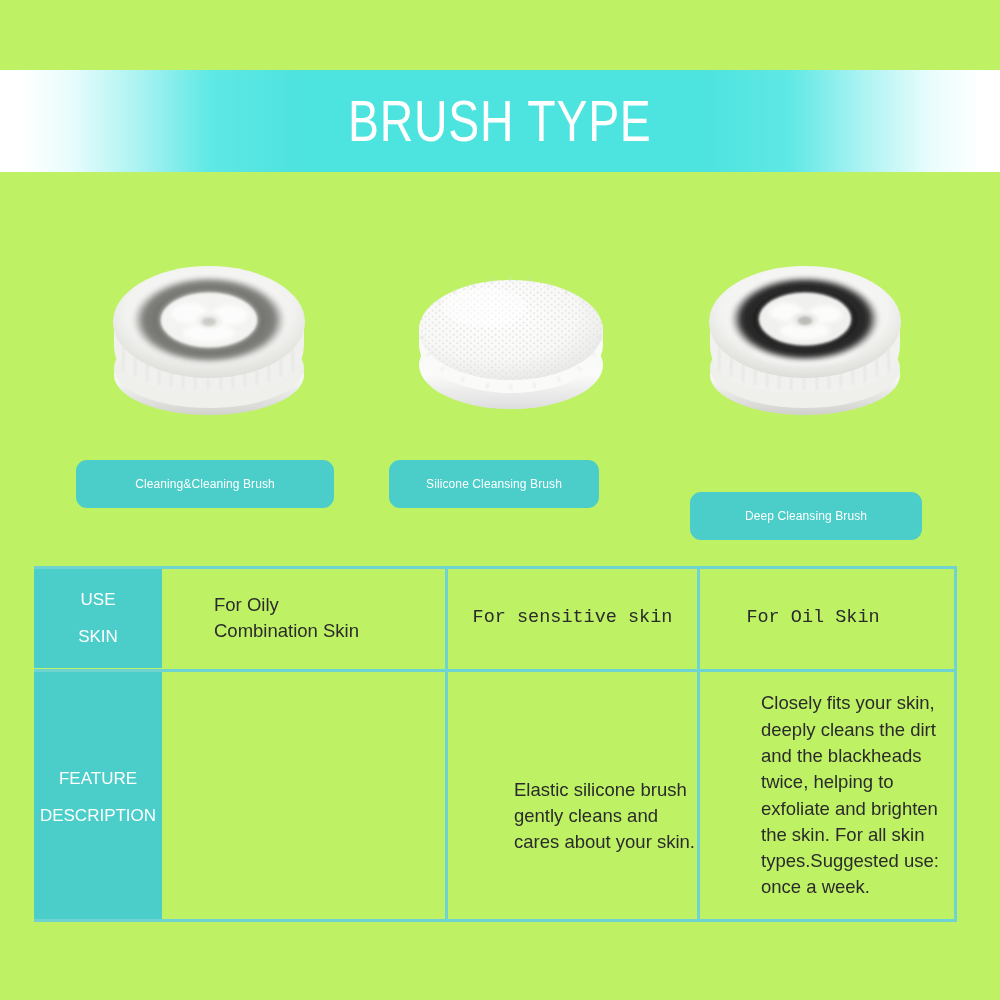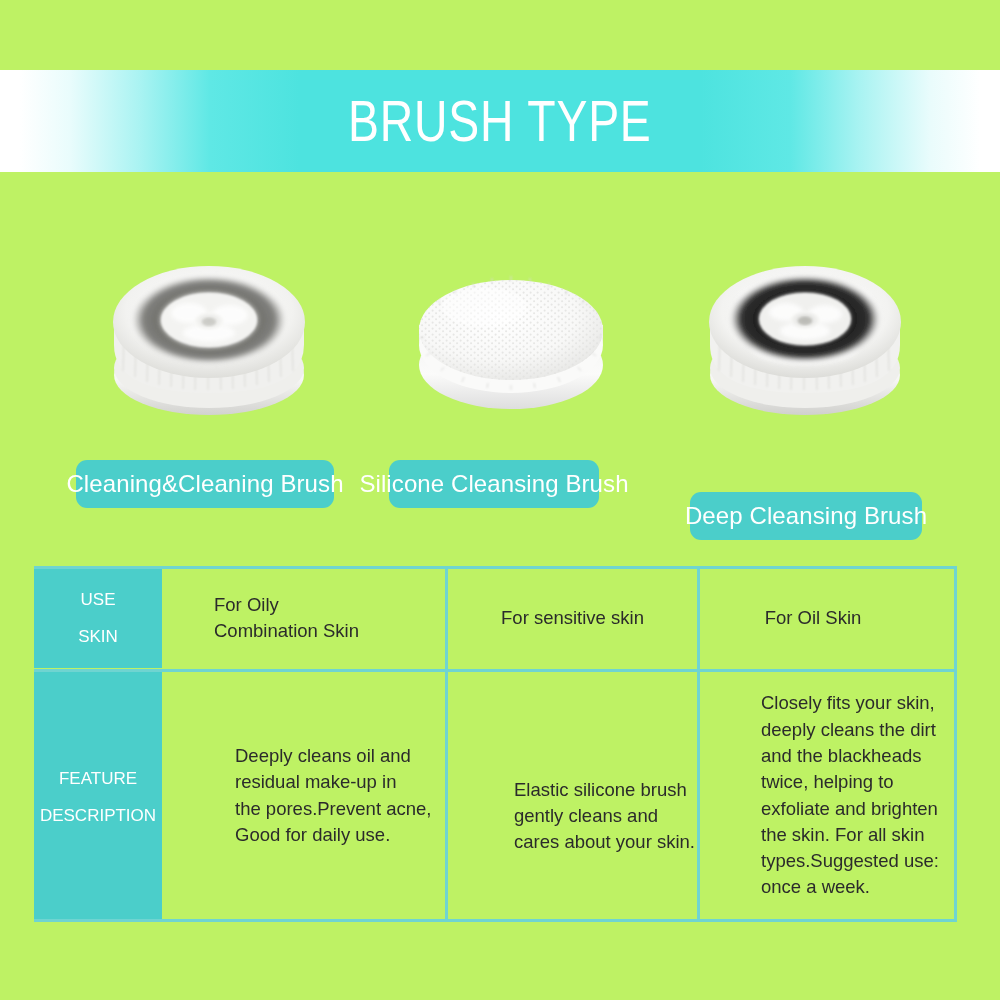--- a/index.html
+++ b/index.html
@@ -59,21 +59,21 @@
 
   .brush-img { position: absolute; left: 0; top: 0; width: 230px; height: 215px; }
 
   
   .label-pill {
     position: absolute;
     height: 48px;
     border-radius: 11px;
     background: #4bceca;
     color: #ffffff;
-    font-size: 24px;
+    font-size: 12px;
     display: flex;
     align-items: center;
     justify-content: center;
     padding: 0 18px;
     white-space: nowrap;
     letter-spacing: 0.1px;
   }
   #label-pill-0 { left: 76px;  top: 460px; width: 258px; }
   #label-pill-1 { left: 389px; top: 460px; width: 210px; }
   #label-pill-2 { left: 690px; top: 460px; width: 232px; margin-top: 32px; }
@@ -118,21 +118,21 @@
   .data-cell {
     position: absolute;
     display: flex;
     flex-direction: column;
     justify-content: center;
     color: #2b2b2b;
     font-size: 18.5px;
     line-height: 1.42;
   }
   .data-cell.align-left { align-items: flex-start; text-align: left; }
-  .data-cell.align-center { align-items: center; text-align: center; }
+  .data-cell.align-center { align-items: center; text-align: center; font-family: Liberation Mono, monospace; }
 
   #cell-use-0 { left: 148px; top: 2px; width: 263px; height: 100px; padding-left: 32px; }
   #cell-use-1 { left: 414px; top: 2px; width: 249px; height: 100px; }
   #cell-use-2 { left: 666px; top: 2px; width: 226px; height: 100px; }
 
   #cell-feat-0 { left: 148px; top: 106px; width: 263px; height: 247px; padding-left: 53px; }
   #cell-feat-1 { left: 414px; top: 106px; width: 249px; height: 288px; padding-left: 66px; }
   #cell-feat-2 { left: 666px; top: 106px; width: 254px; height: 247px; padding-left: 61px; }
 </style>
 </head>
@@ -375,21 +375,20 @@
     </div>
     <div class="label-cell" id="label-cell-feature">
       <span class="line1">FEATURE</span>
       <span class="line2">DESCRIPTION</span>
     </div>
 
     <div class="data-cell align-left" id="cell-use-0">For Oily<br>Combination Skin</div>
     <div class="data-cell align-center" id="cell-use-1">For sensitive skin</div>
     <div class="data-cell align-center" id="cell-use-2">For Oil Skin</div>
 
-    <div class="data-cell align-left" id="cell-feat-0">Deeply cleans oil and<br>residual make-up in<br>the pores.Prevent acne,<br>Good for daily use.</div>
     <div class="data-cell align-left" id="cell-feat-1">Elastic silicone brush<br>gently cleans and<br>cares about your skin.</div>
     <div class="data-cell align-left" id="cell-feat-2">Closely fits your skin,<br>deeply cleans the dirt<br>and the blackheads<br>twice, helping to<br>exfoliate and brighten<br>the skin. For all skin<br>types.Suggested use:<br>once a week.</div>
 
     <div class="tbl-border-h" id="tbl-top"></div>
     <div class="tbl-border-h" id="tbl-mid"></div>
     <div class="tbl-border-h" id="tbl-bottom"></div>
     <div class="tbl-border-v" id="tbl-right"></div>
     <div class="tbl-border-v" id="tbl-v1"></div>
     <div class="tbl-border-v" id="tbl-v2"></div>
     <div class="tbl-border-v" id="tbl-v3"></div>

